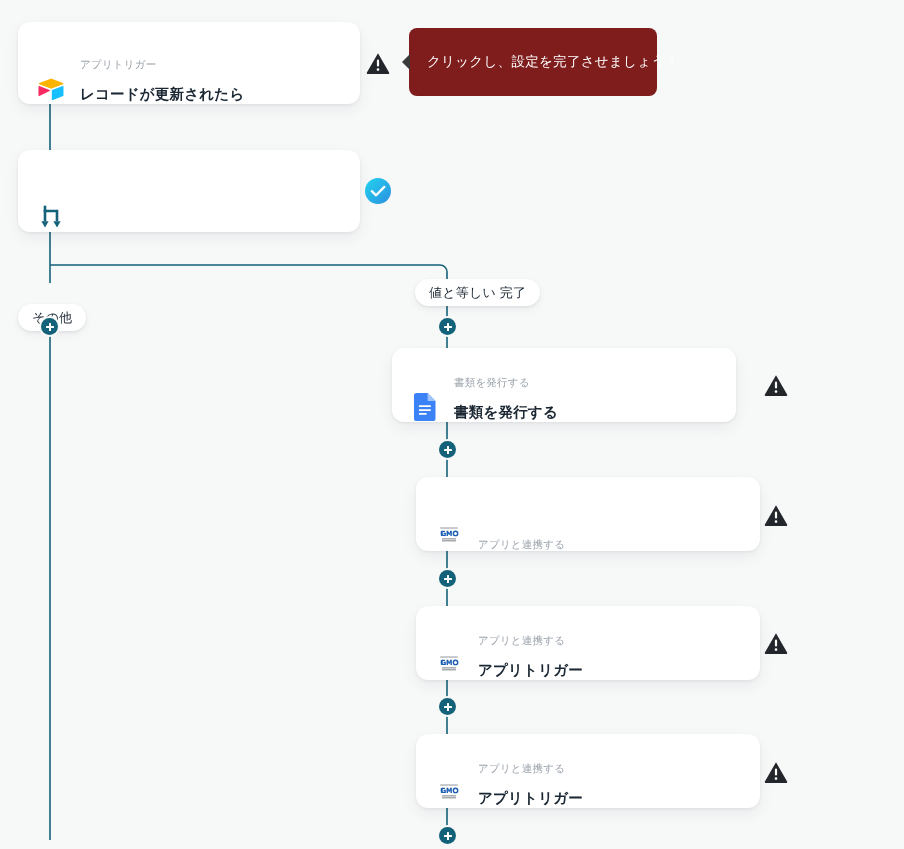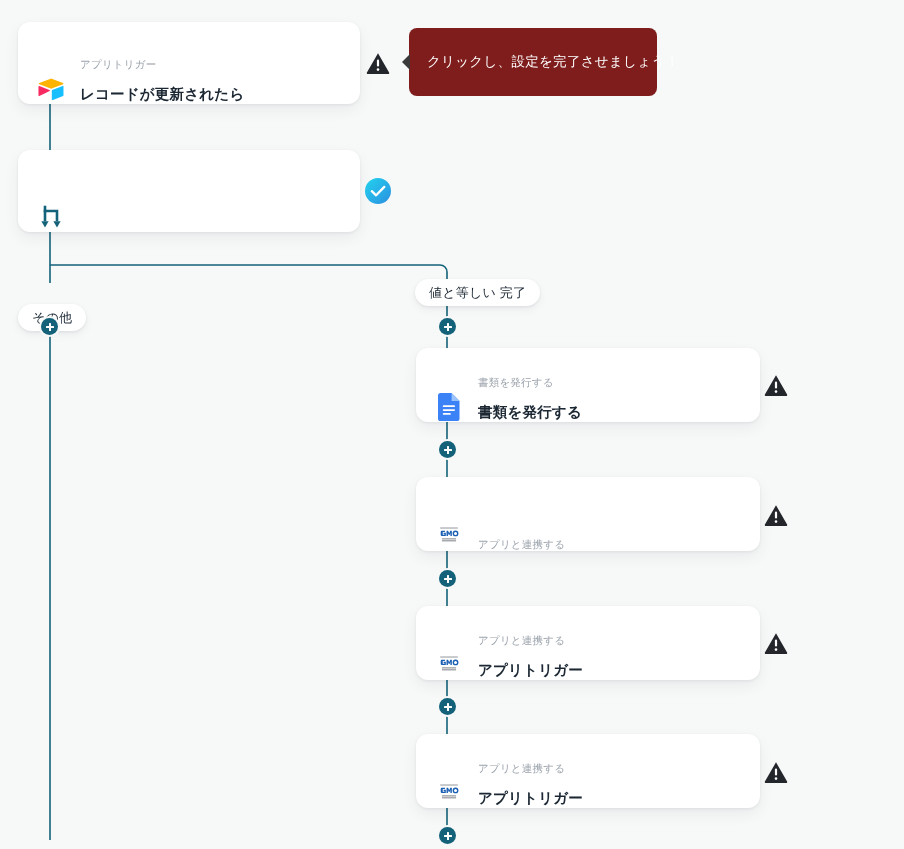--- a/index.html
+++ b/index.html
@@ -237,21 +237,21 @@
   <div class="plus-btn" style="left:439px; top:318px;"></div>
 
   <div class="plus-btn" style="left:439px; top:441px;"></div>
 
   <div class="plus-btn" style="left:439px; top:570px;"></div>
 
   <div class="plus-btn" style="left:439px; top:698px;"></div>
 
   <div class="plus-btn" style="left:439px; top:827px;"></div>
 
-  <div class="node-card" style="left:416px; top:348px; width:344px; height:74px;">
+  <div class="node-card" style="left:392px; top:348px; width:344px; height:74px;">
     <div class="node-icon">
       <svg width="22" height="28" viewBox="0 0 22 28">
         <path d="M2.6 0 h11.0 L21.5 7.9 V25.4 a2.6 2.6 0 0 1 -2.6 2.6 H2.6 A2.6 2.6 0 0 1 0 25.4 V2.6 A2.6 2.6 0 0 1 2.6 0 z" fill="#3b82f6"></path>
         <path d="M13.6 0 L21.5 7.9 h-7.9 z" fill="#9cc4fb"></path>
         <g fill="#ffffff">
           <rect x="4.8" y="12.3" width="12.2" height="1.7" rx="0.85"></rect>
           <rect x="4.8" y="16.2" width="12.2" height="1.7" rx="0.85"></rect>
           <rect x="4.8" y="20.1" width="8.0" height="1.7" rx="0.85"></rect>
         </g>
       </svg>

